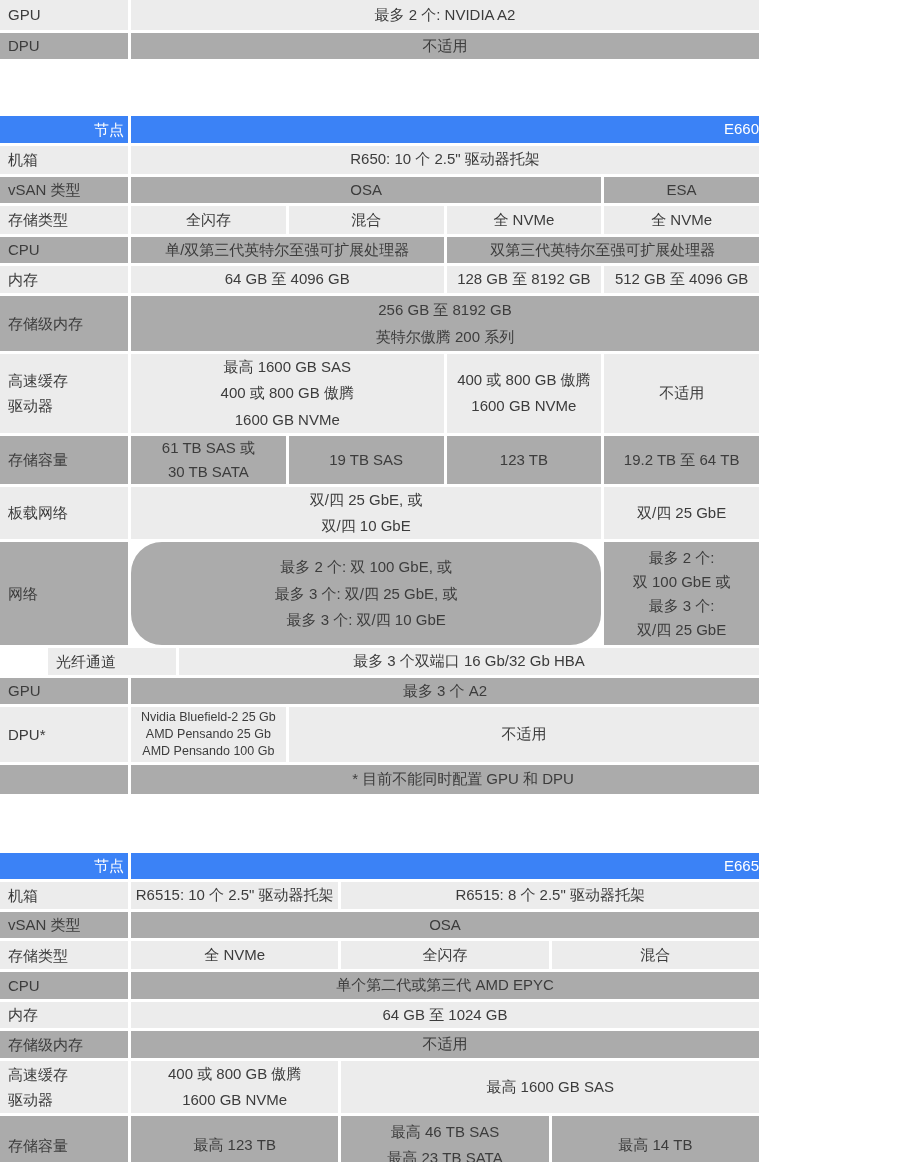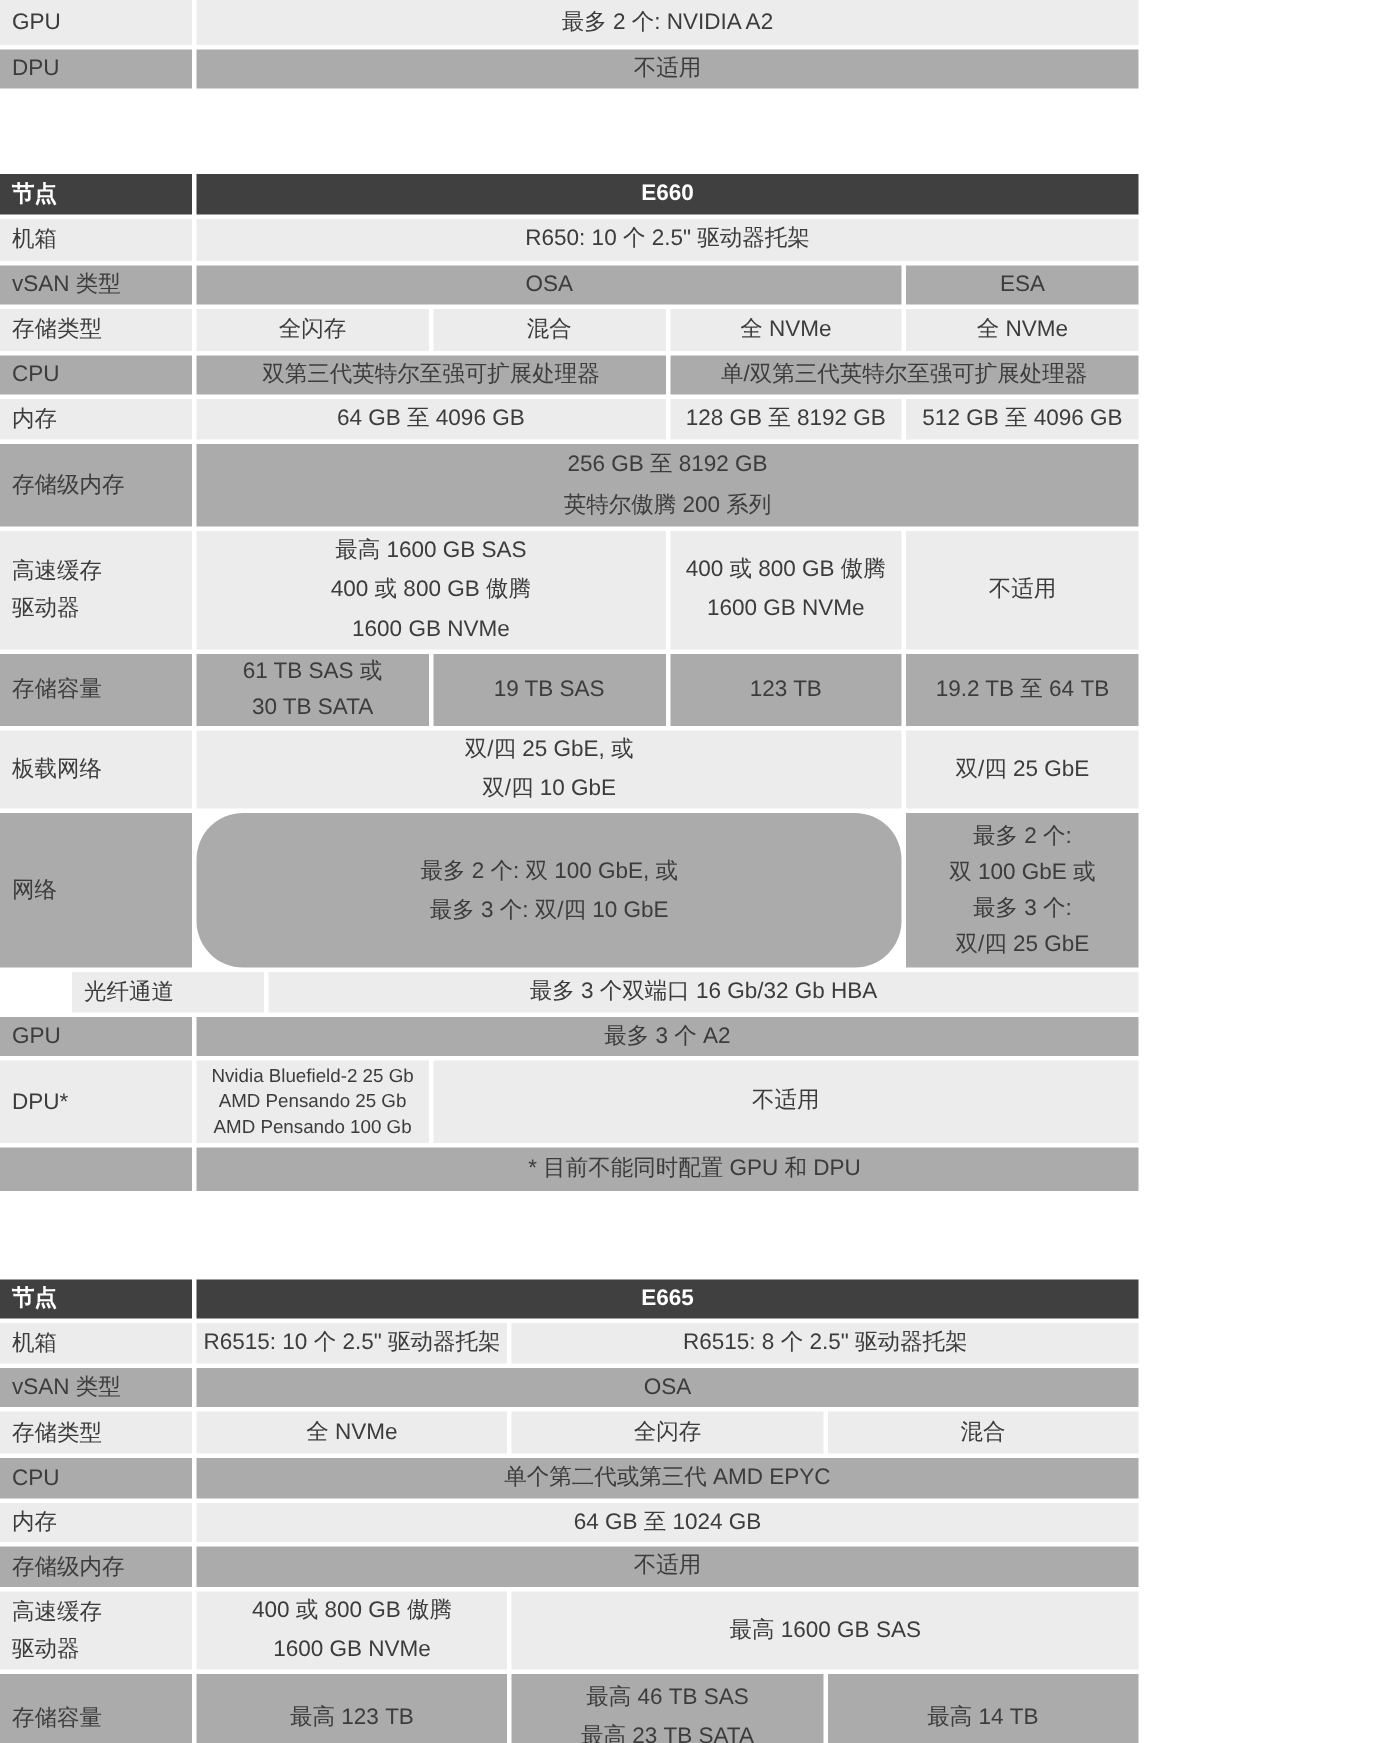--- a/index.html
+++ b/index.html
@@ -17,21 +17,21 @@
     font-size: 15px; line-height: 1.75;
     overflow: hidden;
   }
   .cell .line { display: block; }
   .cell.label {
     align-items: flex-start; text-align: left;
     padding-left: 8px; padding-right: 4px; line-height: 1.7;
   }
   .shade-light > .cell { background: #ECECEC; }
   .shade-dark  > .cell { background: #ABABAB; }
-  .shade-blue  > .cell { background: #404040; color: #ffffff; font-weight: 700; }
+  .shade-blue  > .cell { background: #3b82f6; color: #ffffff; font-weight: 400; align-items: flex-end; }
   .cell.small { font-size: 12.5px; line-height: 1.35; }
   .cell.tight { line-height: 1.6; }
 </style>
 </head>
 <body>
 
 <div id="tables-root">
     <div class="spec-table">
       <div class="trow shade-light" style="grid-template-columns: 128px repeat(1, 1fr);">
         <div class="cell label" style="min-height: 30px;">
@@ -93,24 +93,24 @@
         </div>
         <div class="cell" style="min-height: 28px; grid-column: span 1;">
           <span class="line">全 NVMe</span>
         </div>
       </div>
       <div class="trow shade-dark" style="grid-template-columns: 128px repeat(4, 1fr);">
         <div class="cell label" style="min-height: 26px;">
           <span class="line">CPU</span>
         </div>
         <div class="cell" style="min-height: 26px; grid-column: span 2;">
+          <span class="line">单/双第三代英特尔至强可扩展处理器</span>
+        </div>
+        <div class="cell" style="min-height: 26px; grid-column: span 2;">
           <span class="line">双第三代英特尔至强可扩展处理器</span>
-        </div>
-        <div class="cell" style="min-height: 26px; grid-column: span 2;">
-          <span class="line">单/双第三代英特尔至强可扩展处理器</span>
         </div>
       </div>
       <div class="trow shade-light" style="grid-template-columns: 128px repeat(4, 1fr);">
         <div class="cell label" style="min-height: 27px;">
           <span class="line">内存</span>
         </div>
         <div class="cell" style="min-height: 27px; grid-column: span 2;">
           <span class="line">64 GB 至 4096 GB</span>
         </div>
         <div class="cell" style="min-height: 27px; grid-column: span 1;">
@@ -176,20 +176,21 @@
         <div class="cell" style="min-height: 52px; grid-column: span 1;">
           <span class="line">双/四 25 GbE</span>
         </div>
       </div>
       <div class="trow shade-dark" style="grid-template-columns: 128px repeat(4, 1fr);">
         <div class="cell label" style="min-height: 103px;">
           <span class="line">网络</span>
         </div>
         <div class="cell" style="min-height: 103px; grid-column: span 3; border-radius: 31px;">
           <span class="line">最多 2 个: 双 100 GbE, 或</span>
+          <span class="line">最多 3 个: 双/四 25 GbE, 或</span>
           <span class="line">最多 3 个: 双/四 10 GbE</span>
         </div>
         <div class="cell tight" style="min-height: 103px; grid-column: span 1;">
           <span class="line">最多 2 个:</span>
           <span class="line">双 100 GbE 或</span>
           <span class="line">最多 3 个:</span>
           <span class="line">双/四 25 GbE</span>
         </div>
       </div>
       <div class="trow shade-light" style="grid-template-columns: 128px repeat(4, 1fr); padding-left: 48px;">

